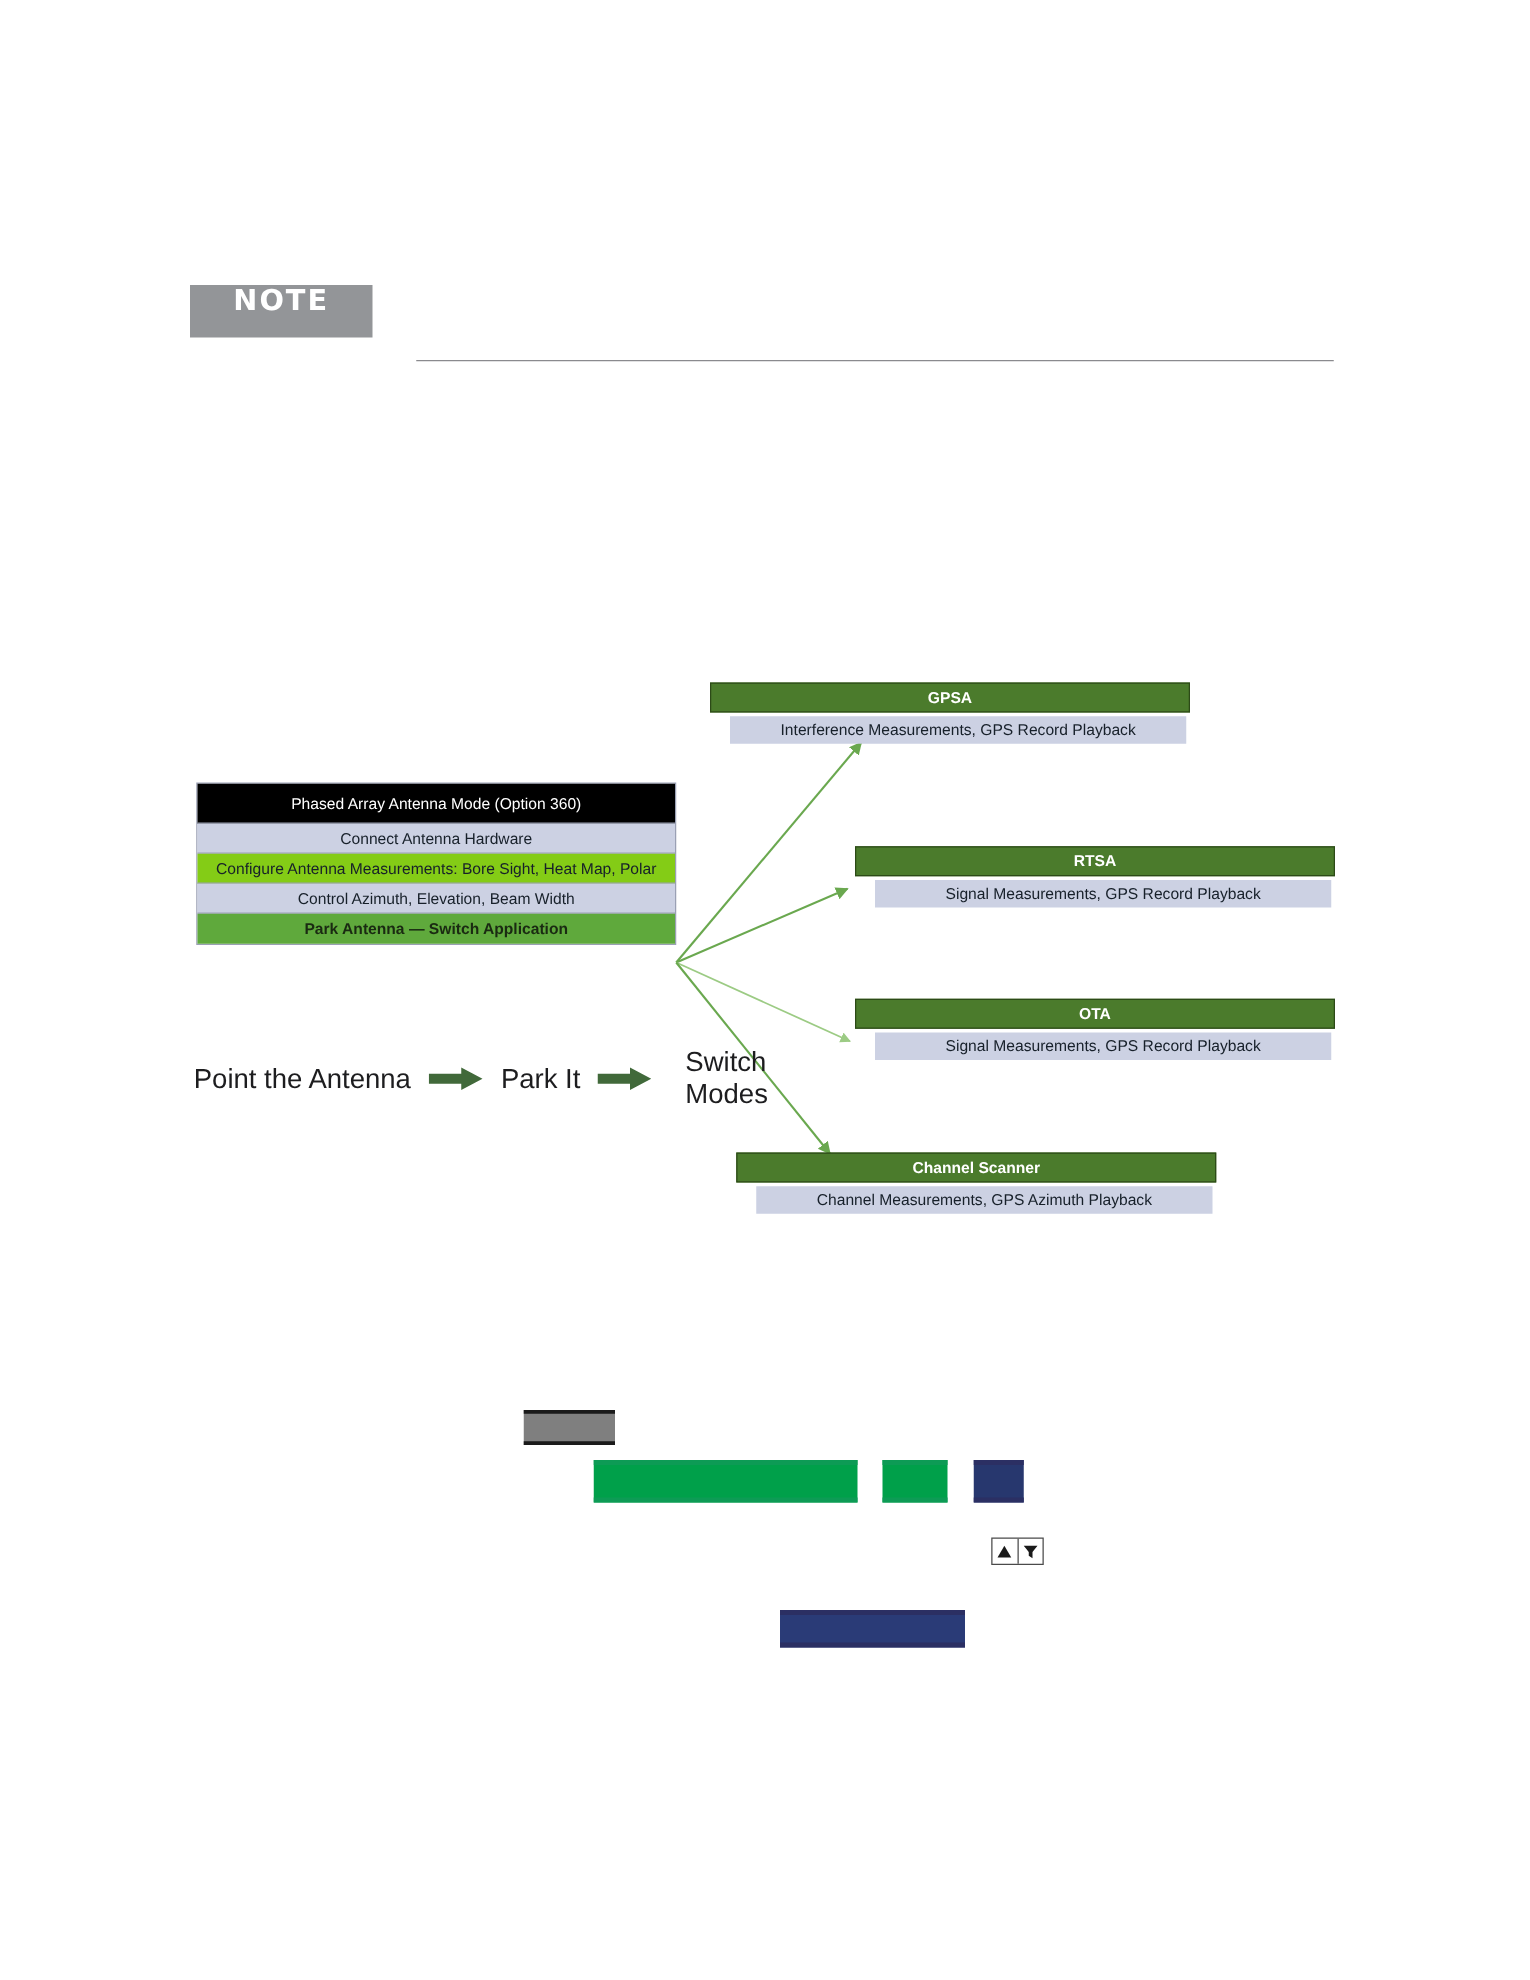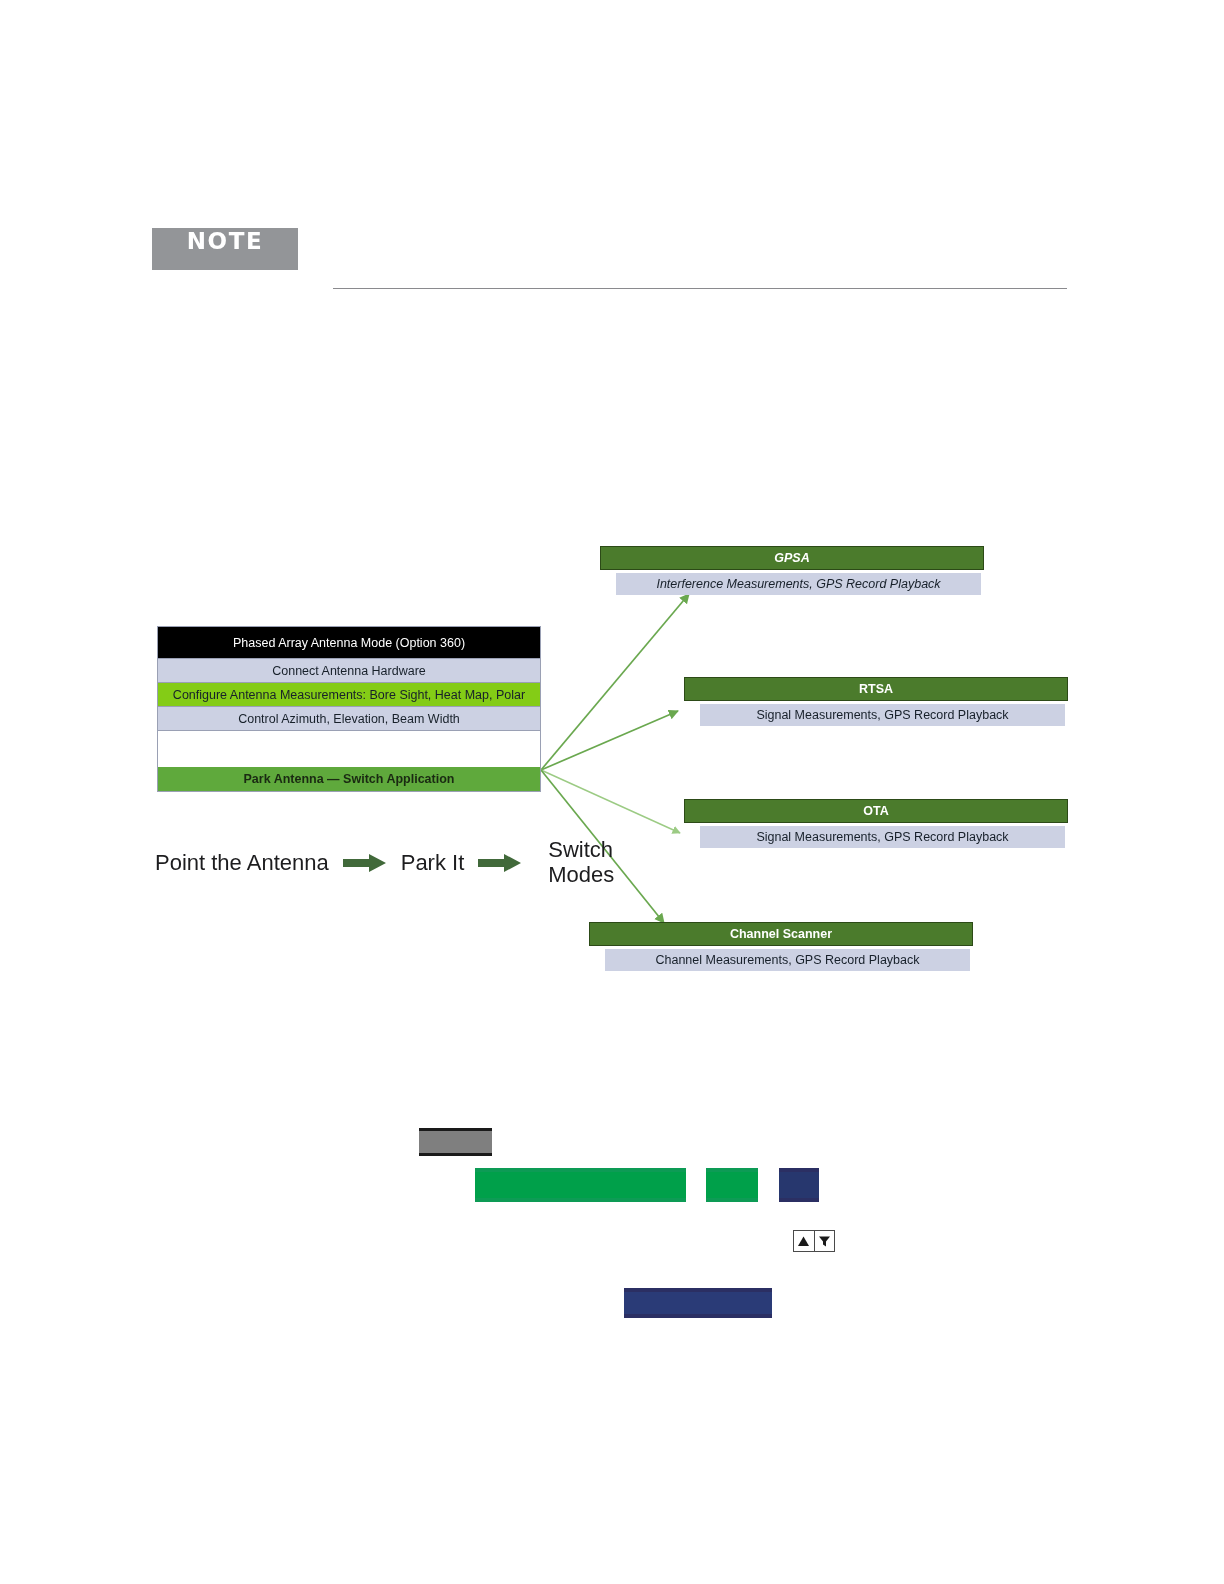--- a/index.html
+++ b/index.html
@@ -83,21 +83,21 @@
     display: flex;
     align-items: center;
     justify-content: center;
     box-sizing: border-box;
     border-bottom: 1px solid #9aa0b4;
     font-size: 12.5px;
     color: #17202a;
     white-space: nowrap;
     font-family: "Liberation Sans", sans-serif;
   }
-  .row:last-child { border-bottom: none; margin-top: 36px; }
+  .row:last-child { border-bottom: none; }
   .row.header {
     background: #000000;
     color: #ffffff;
     font-weight: 400;
     height: 32px;
   }
   .row.alt-a { background: #ccd1e3; }
   .row.alt-b { background: #84cc16; }
   .row.footer {
     background: #5fa93c;
@@ -245,38 +245,38 @@
     </svg>
 
     <div class="left-stack">
       <div class="row header">Phased Array Antenna Mode (Option 360)</div>
       <div class="row alt-a">Connect Antenna Hardware</div>
       <div class="row alt-b">Configure Antenna Measurements:  Bore Sight, Heat Map, Polar</div>
       <div class="row alt-a">Control Azimuth, Elevation, Beam Width</div>
       <div class="row footer">Park Antenna — Switch Application</div>
     </div>
 
-    <div class="app-block" style="left:600px; top:546px; width:384px;font-style:italic;">
+    <div class="app-block" style="left:568px; top:546px; width:384px;">
       <div class="app-title">GPSA</div>
       <div class="app-sub">Interference Measurements, GPS Record Playback</div>
     </div>
 
     <div class="app-block" style="left:684px; top:677px; width:384px;">
       <div class="app-title">RTSA</div>
       <div class="app-sub">Signal Measurements, GPS Record Playback</div>
     </div>
 
     <div class="app-block" style="left:684px; top:799px; width:384px;">
       <div class="app-title">OTA</div>
       <div class="app-sub">Signal Measurements, GPS Record Playback</div>
     </div>
 
     <div class="app-block" style="left:589px; top:922px; width:384px;">
       <div class="app-title">Channel Scanner</div>
-      <div class="app-sub">Channel Measurements, GPS Record Playback</div>
+      <div class="app-sub">Channel Measurements, GPS Azimuth Playback</div>
     </div>
 
     <div class="flow-caption">
       <div class="flow-text">Point the Antenna</div>
       <div class="flow-arrow">
         <svg width="44" height="20" viewBox="0 0 44 20" xmlns="http://www.w3.org/2000/svg">
           <path d="M0,6 L26,6 L26,1 L43,10 L26,19 L26,14 L0,14 Z" fill="#41693a"></path>
         </svg>
       </div>
       <div class="flow-text">Park It</div>

